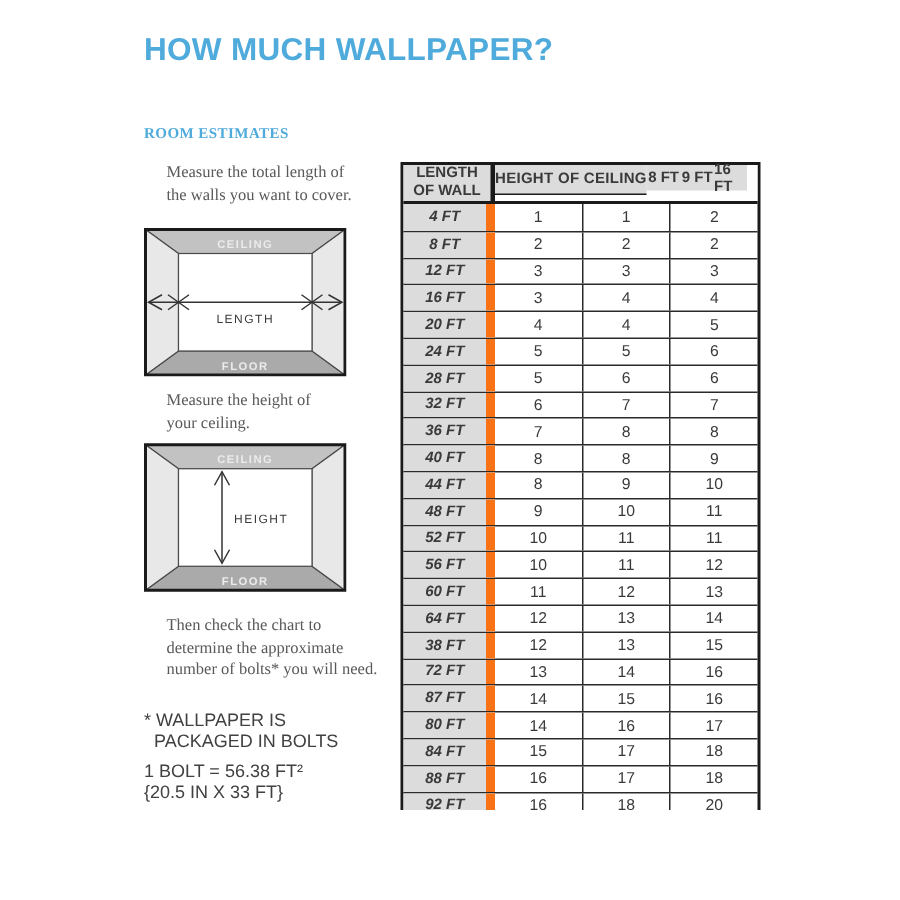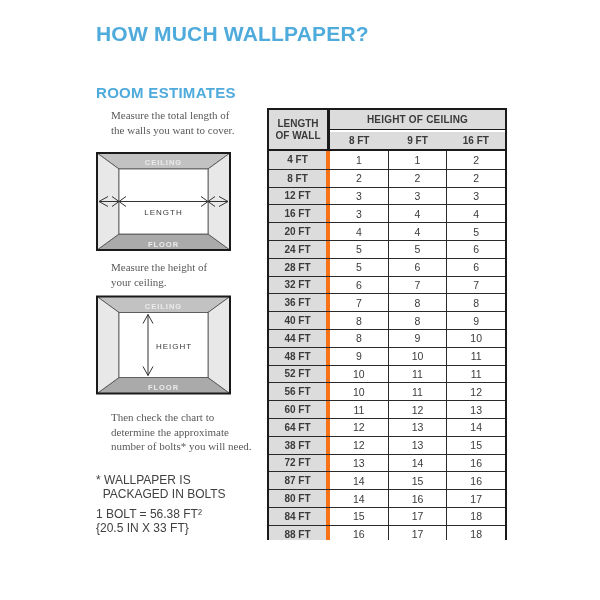--- a/index.html
+++ b/index.html
@@ -6,21 +6,21 @@
   html,body { width:600px; height:600px; background:#ffffff; font-family:"Liberation Sans", sans-serif; }
   #page { position:relative; width:600px; height:540px; background:#fff; overflow:hidden; }
 
   #main-title {
     position:absolute; left:96px; top:22px;
     font-size:21px; font-weight:700; letter-spacing:0.2px; color:#4fabdc;
   }
 
   .section-head {
     position:absolute; top:84px;
-    font-size:15px; font-weight:700; letter-spacing:0.3px; color:#4fabdc;
+    font-size:10px; font-weight:700; letter-spacing:0.3px; color:#4fabdc;font-family:Liberation Serif, serif;
   }
   #room-estimates-head { left:96px; }
   #bolts-needed-head { left:267px; width:240px; text-align:center; }
 
   .body-text {
     position:absolute; left:111px;
     font-size:11px; line-height:14.5px; color:#58595b;
     white-space:pre-line;
     font-family:Liberation Serif, serif;
   }
@@ -45,34 +45,34 @@
     position:absolute; left:267px; top:108px; width:240px;
     border:2px solid #1a1a1a; background:#fff;
     font-size:10px; color:#3a3a3a;
   }
   .thead { display:flex; border-bottom:2px solid #1a1a1a; }
   .col1-head {
     width:61px; background:#dcdcdc; border-right:3px solid #1a1a1a;
     display:flex; align-items:center; justify-content:center;
     text-align:center; font-weight:700; white-space:pre-line; line-height:12px;
   }
-  .head-right { flex:1; background:#fff; display:flex; flex-direction:column; }
+  .head-right { flex:1; background:#fff; display:flex; flex-direction:row; }
   .group-head {
     background:#dcdcdc; border-bottom:1.5px solid #1a1a1a; margin-bottom:2px;
     height:20px; display:flex; align-items:center; justify-content:center;
     font-weight:700; letter-spacing:0.2px;
   }
   .sub-head { display:flex; background:#dcdcdc; height:17px; }
   .sub-head > div { flex:1; display:flex; align-items:center; justify-content:center; font-weight:700; }
 
   .trow { display:flex; height:17.8px; }
   .trow + .trow { border-top:1px solid #2a2a2a; }
   .wall-cell {
-    width:61px; background:#dcdcdc; border-right:4px solid #f97316;
-    display:flex; align-items:center; justify-content:center; font-weight:700;
+    width:61px; background:#dcdcdc; border-right:6px solid #f97316;
+    display:flex; align-items:center; justify-content:center; font-weight:700;font-style:italic;
   }
   .val-cell {
     flex:1; display:flex; align-items:center; justify-content:center;
     font-size:10.5px; font-weight:400;
   }
   .val-cell + .val-cell { border-left:1px solid #2a2a2a; }
 
   .diagram-label { letter-spacing:1px; }
 </style>
 </head>

